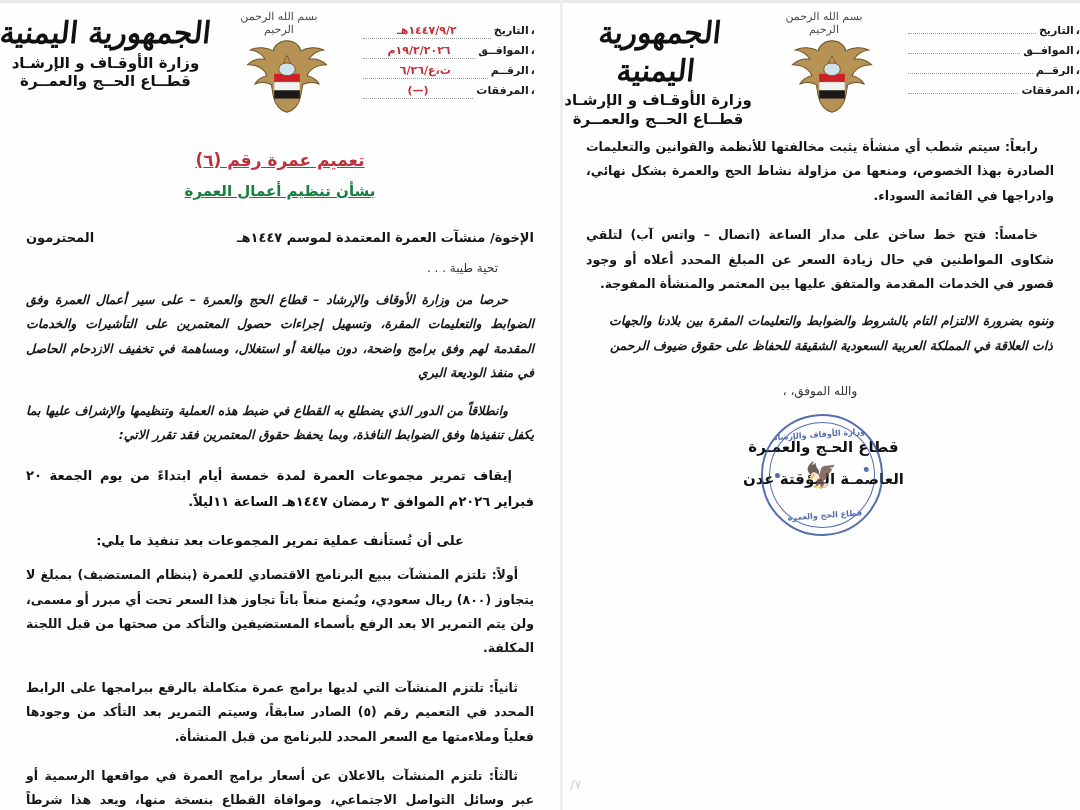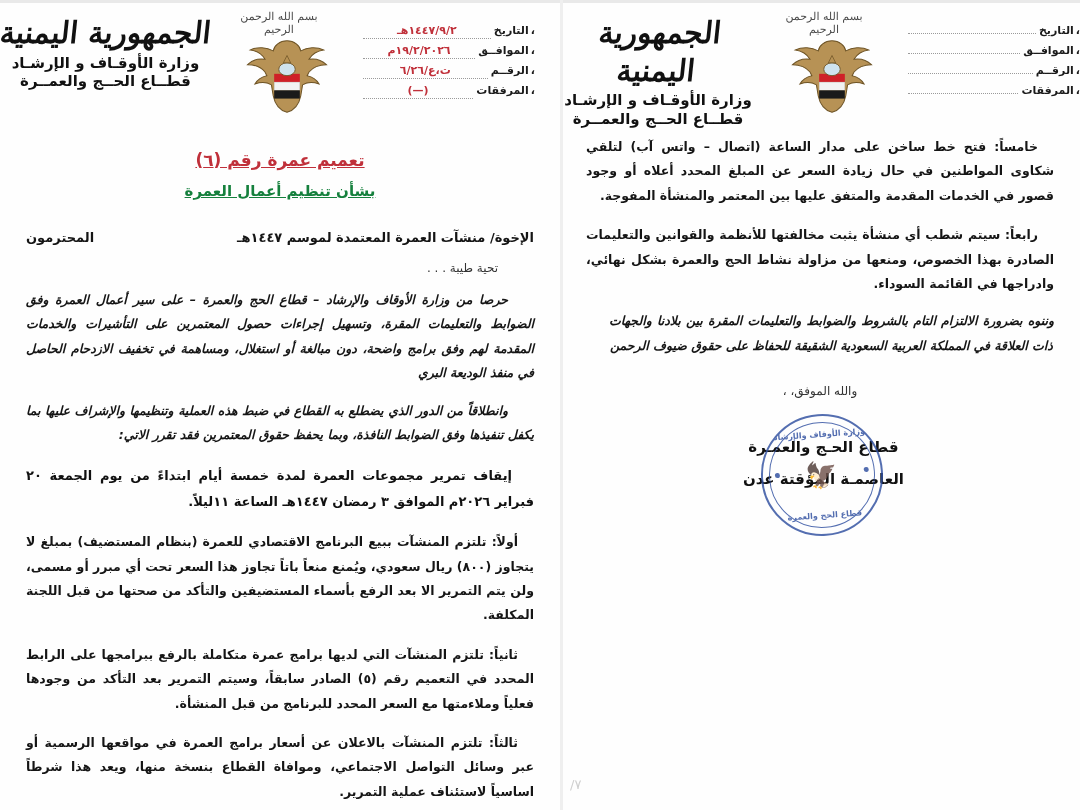--- a/index.html
+++ b/index.html
@@ -176,26 +176,26 @@
               <span class="meta-colon">،</span>
               <span class="meta-line"></span>
             </div>
         </div>
 
       </div>
     </div>
 
     <div class="body">
       <p class="item">
+        <b>رابعاً:</b>
+        <span>سيتم شطب أي منشأة يثبت مخالفتها للأنظمة والقوانين والتعليمات الصادرة بهذا الخصوص، ومنعها من مزاولة نشاط الحج والعمرة بشكل نهائي، وادراجها في القائمة السوداء.</span>
+      </p>
+      <p class="item">
         <b>خامساً:</b>
         <span>فتح خط ساخن على مدار الساعة (اتصال – واتس آب) لتلقي شكاوى المواطنين في حال زيادة السعر عن المبلغ المحدد أعلاه أو وجود قصور في الخدمات المقدمة والمتفق عليها بين المعتمر والمنشأة المفوجة.</span>
-      </p>
-      <p class="item">
-        <b>رابعاً:</b>
-        <span>سيتم شطب أي منشأة يثبت مخالفتها للأنظمة والقوانين والتعليمات الصادرة بهذا الخصوص، ومنعها من مزاولة نشاط الحج والعمرة بشكل نهائي، وادراجها في القائمة السوداء.</span>
       </p>
 
       <p class="para bold">وننوه بضرورة الالتزام التام بالشروط والضوابط والتعليمات المقرة بين بلادنا والجهات ذات العلاقة في المملكة العربية السعودية الشقيقة للحفاظ على حقوق ضيوف الرحمن</p>
 
       <div class="closing">والله الموفق، ،</div>
 
       <div class="sig-zone">
         <div class="sig-text">
           <div>قطاع الحـج والعمـرة</div>
           <div>العاصمـة المؤقتة عدن</div>
@@ -275,20 +275,21 @@
         <span>المحترمون</span>
       </div>
 
       <div class="greeting">تحية طيبة . . .</div>
 
       <p class="para indent">حرصا من وزارة الأوقاف والإرشاد – قطاع الحج والعمرة – على سير أعمال العمرة وفق الضوابط والتعليمات المقرة، وتسهيل إجراءات حصول المعتمرين على التأشيرات والخدمات المقدمة لهم وفق برامج واضحة، دون مبالغة أو استغلال، ومساهمة في تخفيف الازدحام الحاصل في منفذ الوديعة البري</p>
       <p class="para indent">وانطلاقاً من الدور الذي يضطلع به القطاع في ضبط هذه العملية وتنظيمها والإشراف عليها بما يكفل تنفيذها وفق الضوابط النافذة، وبما يحفظ حقوق المعتمرين فقد تقرر الاتي:</p>
 
       <p class="decision">إيقاف تمرير مجموعات العمرة لمدة خمسة أيام ابتداءً من يوم الجمعة ٢٠ فبراير ٢٠٢٦م الموافق ٣ رمضان ١٤٤٧هـ الساعة ١١ليلاً.</p>
 
+      <div class="lead">على أن تُستأنف عملية تمرير المجموعات بعد تنفيذ ما يلي:</div>
 
       <p class="item">
         <b>أولاً:</b>
         <span>تلتزم المنشآت ببيع البرنامج الاقتصادي للعمرة (بنظام المستضيف) بمبلغ لا يتجاوز (٨٠٠) ريال سعودي، ويُمنع منعاً باتاً تجاوز هذا السعر تحت أي مبرر أو مسمى، ولن يتم التمرير الا بعد الرفع بأسماء المستضيفين والتأكد من صحتها من قبل اللجنة المكلفة.</span>
       </p>
       <p class="item">
         <b>ثانياً:</b>
         <span>تلتزم المنشآت التي لديها برامج عمرة متكاملة بالرفع ببرامجها على الرابط المحدد في التعميم رقم (٥) الصادر سابقاً، وسيتم التمرير بعد التأكد من وجودها فعلياً وملاءمتها مع السعر المحدد للبرنامج من قبل المنشأة.</span>
       </p>
       <p class="item">

